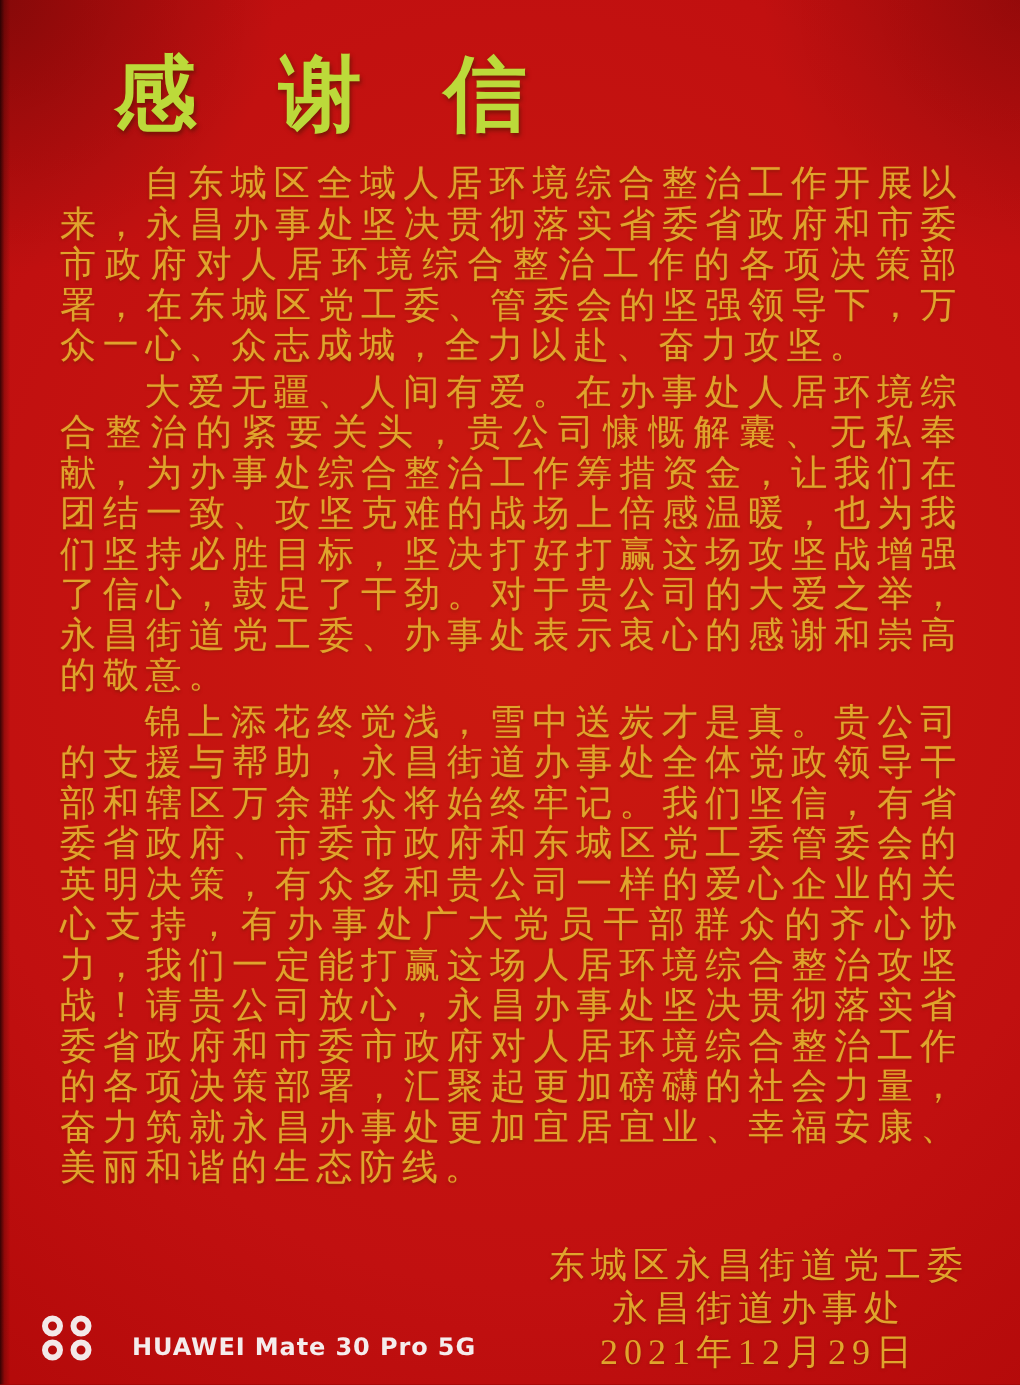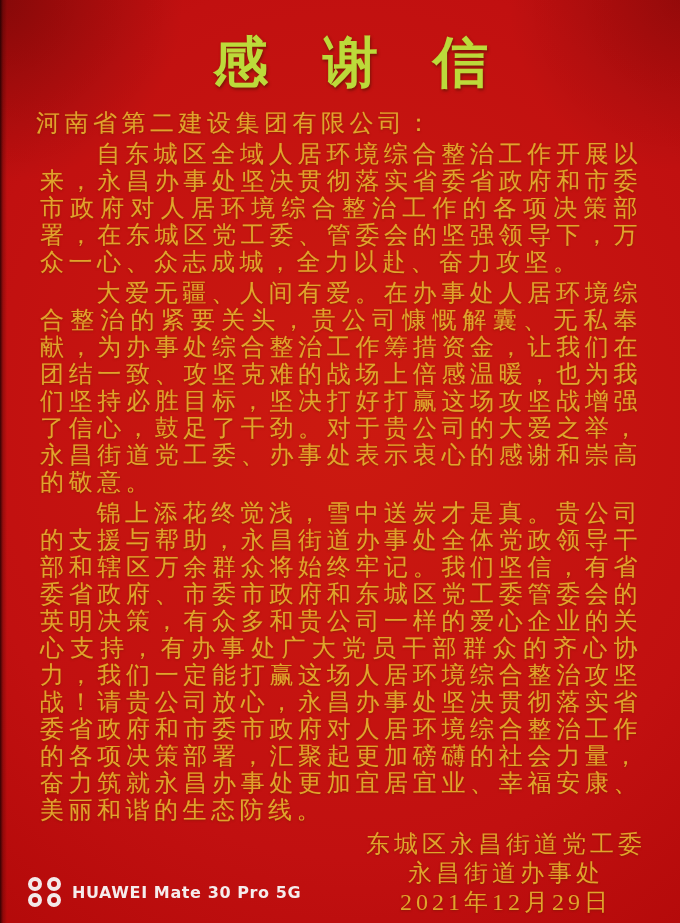--- a/index.html
+++ b/index.html
@@ -12,21 +12,21 @@
     width:680px; height:923px;
     background:
       radial-gradient(circle at 0% 0%, rgba(20,0,0,0.30) 0%, rgba(20,0,0,0) 16%),
       radial-gradient(circle at 100% 0%, rgba(20,0,0,0.22) 0%, rgba(20,0,0,0) 15%),
       linear-gradient(90deg, rgba(30,2,2,0.85) 0px, rgba(30,2,2,0.25) 3px, rgba(30,2,2,0) 7px),
       radial-gradient(ellipse 120% 100% at 52% 45%, #cc1a10 0%, #c11010 48%, #b00808 76%, #9c0303 100%);
     font-family:"Liberation Serif","DejaVu Serif",serif;
   }
   .title {
     padding-top:26px;
-    text-align:center;
+    text-align:left;
     font-size:55px;
     font-weight:bold;
     color:#bcda3a;
     letter-spacing:1.0em;
     text-indent:1.0em;
     text-shadow:1px 2px 3px rgba(70,20,0,0.55), 0 0 2px rgba(160,60,0,0.4);
     padding-left:21px;
   }
   .body-text {
     margin:10px 34px 0 36px;
@@ -48,22 +48,22 @@
     line-height:29px;
     letter-spacing:4px;
     color:#e0a42c;
     text-shadow:0 1px 2px rgba(110,30,0,0.5);
   }
   .watermark {
     position:absolute;
     left:28px;
     bottom:16px;
     display:flex;
-    align-items:center;
-    gap:11px;
+    align-items:flex-end;
+    gap:27px;
     font-family:"DejaVu Sans","Liberation Sans",sans-serif;
     margin-top:48px;
   }
   .quad {
     display:grid;
     grid-template-columns:14px 14px;
     grid-template-rows:14px 14px;
     column-gap:5px;
     row-gap:2px;
   }
@@ -88,21 +88,20 @@
   }
 </style>
 </head>
 <body>
 
 <div class="page">
 
   <div class="title">感谢信</div>
 
   <div class="body-text">
-    <p class="salutation">河南省第二建设集团有限公司：</p>
     <p class="para">自东城区全域人居环境综合整治工作开展以来，永昌办事处坚决贯彻落实省委省政府和市委市政府对人居环境综合整治工作的各项决策部署，在东城区党工委、管委会的坚强领导下，万众一心、众志成城，全力以赴、奋力攻坚。</p>
     <p class="para">大爱无疆、人间有爱。在办事处人居环境综合整治的紧要关头，贵公司慷慨解囊、无私奉献，为办事处综合整治工作筹措资金，让我们在团结一致、攻坚克难的战场上倍感温暖，也为我们坚持必胜目标，坚决打好打赢这场攻坚战增强了信心，鼓足了干劲。对于贵公司的大爱之举，永昌街道党工委、办事处表示衷心的感谢和崇高的敬意。</p>
     <p class="para">锦上添花终觉浅，雪中送炭才是真。贵公司的支援与帮助，永昌街道办事处全体党政领导干部和辖区万余群众将始终牢记。我们坚信，有省委省政府、市委市政府和东城区党工委管委会的英明决策，有众多和贵公司一样的爱心企业的关心支持，有办事处广大党员干部群众的齐心协力，我们一定能打赢这场人居环境综合整治攻坚战！请贵公司放心，永昌办事处坚决贯彻落实省委省政府和市委市政府对人居环境综合整治工作的各项决策部署，汇聚起更加磅礴的社会力量，奋力筑就永昌办事处更加宜居宜业、幸福安康、美丽和谐的生态防线。</p>
   </div>
 
   <div class="signature">
     <div>东城区永昌街道党工委</div>
     <div>永昌街道办事处</div>
     <div>2021年12月29日</div>
   </div>

